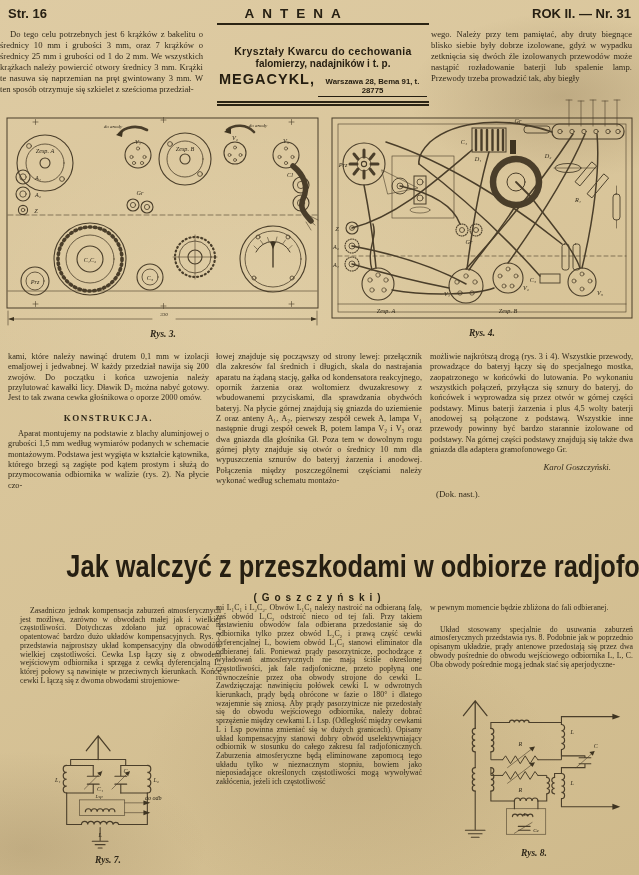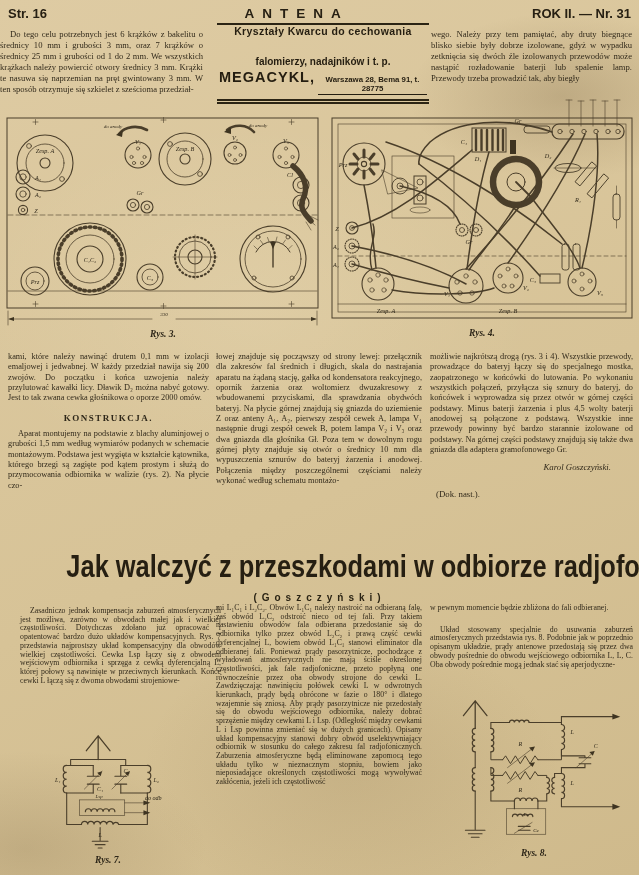--- a/index.html
+++ b/index.html
@@ -23,23 +23,23 @@
   .bt{font-size:8.6px;line-height:11px;text-align:justify;color:#322a1b}
   .bt p{text-align:justify}
   .indent{text-indent:10px}
   .mid{font-size:8.3px;line-height:10.35px}
   .sm{font-size:7.8px;line-height:8.7px}
   .sechead{text-align:center;font-size:9px;letter-spacing:1.5px;margin:9px 0 6px;font-weight:700;color:#2e2719}
   .author{font-style:italic;text-align:right;padding-right:22px;margin-top:7px;font-size:8.8px}
   .doknast{margin-top:16px;padding-left:6px;font-size:8.8px}
   
   .ad{top:23px;left:217px;width:212px;border-top:2.5px solid #2b2414;border-bottom:5px double #2b2414;
-      padding:0 2px 4px;text-align:center;font-family:"Liberation Sans","DejaVu Sans",sans-serif;color:#241d10}
+      padding:20px 2px 4px;text-align:center;font-family:"Liberation Sans","DejaVu Sans",sans-serif;color:#241d10}
   .ad .l1{font-weight:700;font-size:10.5px;letter-spacing:.4px}
-  .ad .l2{font-weight:700;font-size:10px;margin-top:19px}
+  .ad .l2{font-weight:700;font-size:10px;margin-top:1px}
   .ad .l3{margin-top:2px;display:flex;align-items:baseline;justify-content:center;gap:3px}
   .ad .brand{font-weight:700;font-size:14.5px;letter-spacing:1px}
   .ad .addr{font-weight:700;font-size:7.8px;border-bottom:1px solid #241d10;padding-bottom:1px}
   
   .headline-wrap{top:549px;left:0;width:639px;text-align:center}
   .headline{display:inline-block;white-space:nowrap;transform:scaleX(.82);transform-origin:50% 50%;
     font-family:"Liberation Sans","DejaVu Sans",sans-serif;font-weight:700;font-size:31px;color:#261f12}
   .subtitle{top:592px;left:0;width:639px;text-align:center;
     font-family:"Liberation Sans","DejaVu Sans",sans-serif;font-weight:700;font-size:10px;letter-spacing:5px;color:#2b2414}
   

